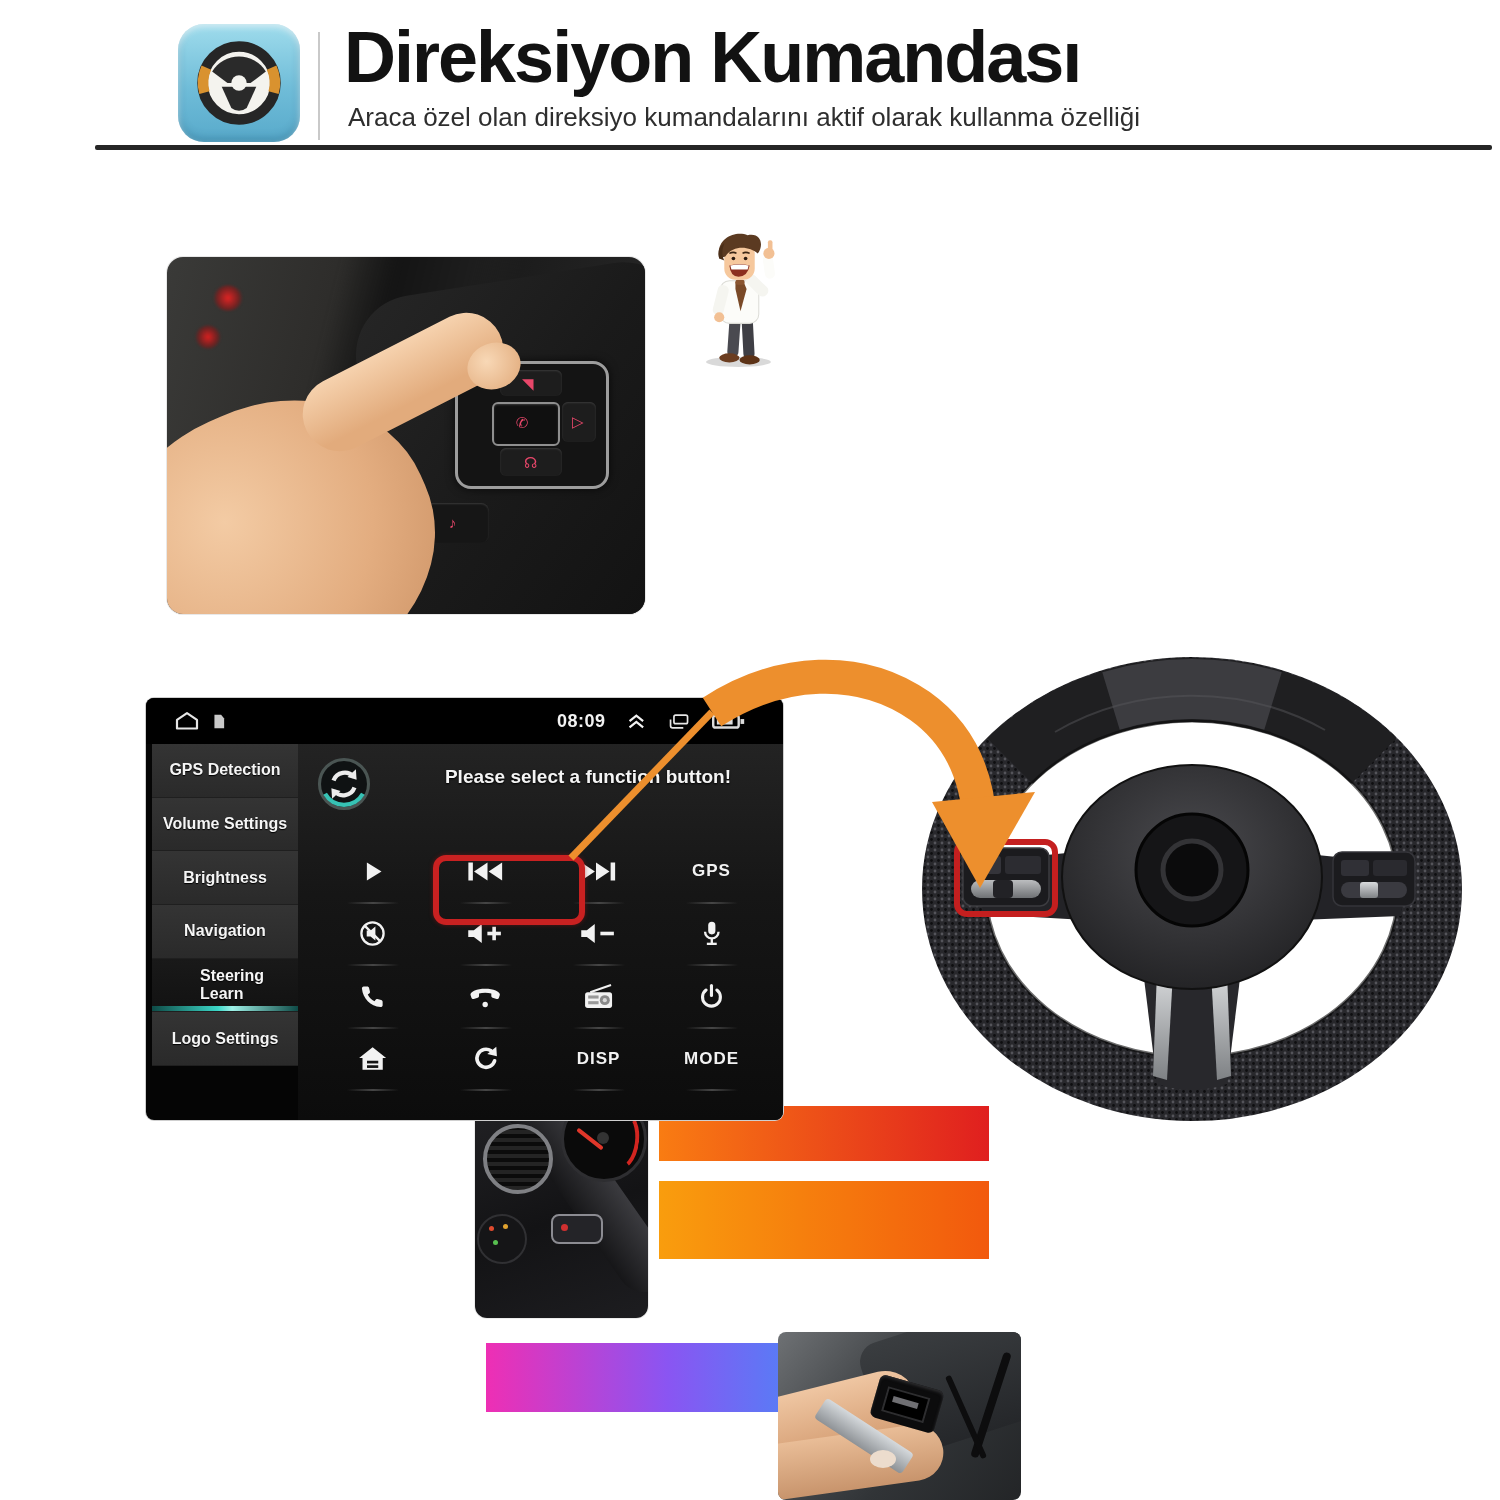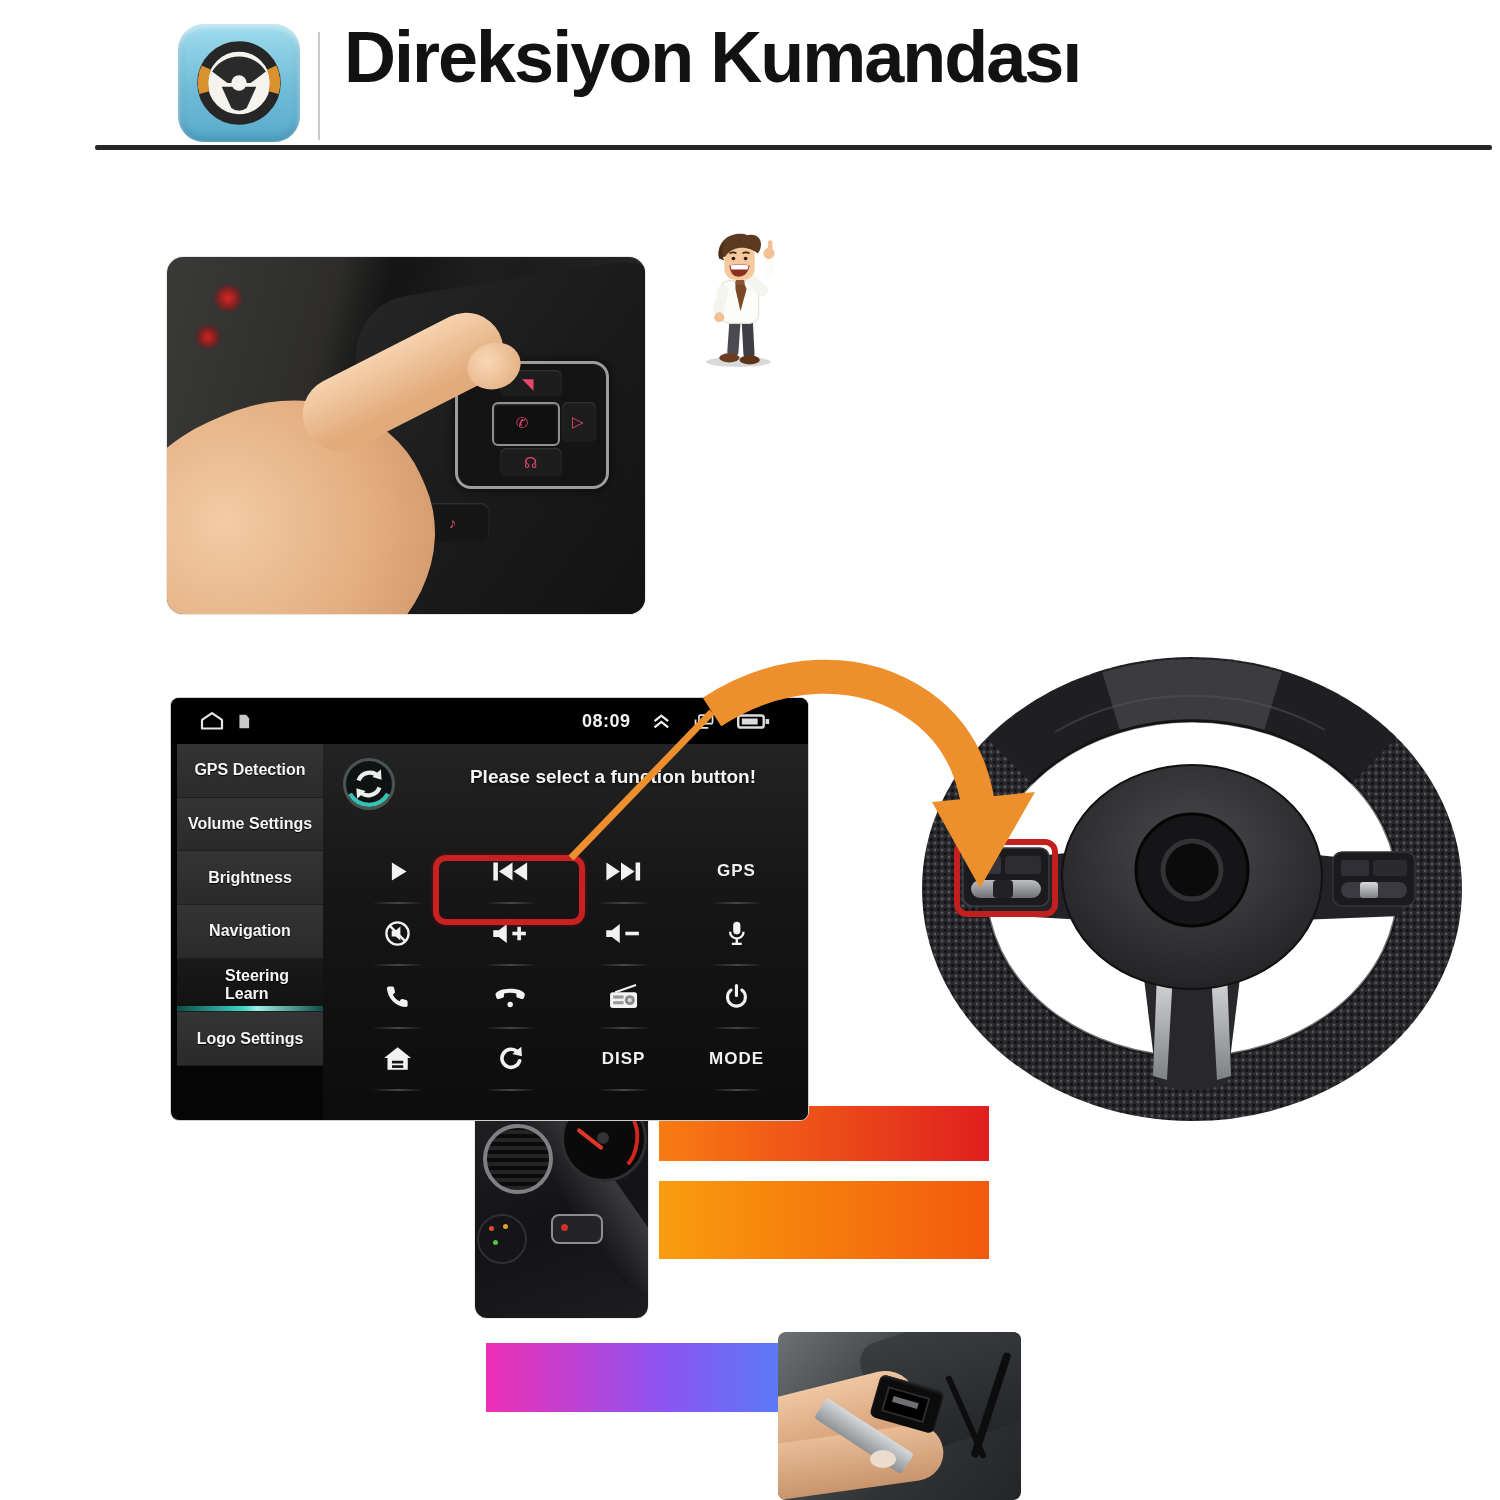--- a/index.html
+++ b/index.html
@@ -46,21 +46,21 @@
   .finger{left:128px;top:88px;width:216px;height:74px;border-radius:40px;transform:rotate(-27deg);
     background:linear-gradient(180deg,#f6d2ae 0%,#e2ab7c 80%);}
   .finger-tip{left:300px;top:86px;width:54px;height:46px;border-radius:50%;
     background:radial-gradient(circle at 40% 35%,#f8d8b6,#e0a878);transform:rotate(-20deg);}
 
   #mascot{left:690px;top:226px;width:98px;height:142px;}
   #intro-text{left:742px;top:360px;width:610px;font-size:27px;line-height:37px;
     font-weight:bold;color:#a63b3b;white-space:pre-line;}
 
   
-  #head-unit{left:171px;top:698px;width:637px;height:422px;background:#050505;border-radius:8px;
+  #head-unit{left:146px;top:698px;width:637px;height:422px;background:#050505;border-radius:8px;
     box-shadow:0 0 0 1px #cfcfcf;overflow:hidden;z-index:2;}
   #status-bar{position:absolute;left:0;top:0;width:100%;height:46px;background:#000;
     display:flex;align-items:center;}
   .sb-left{display:flex;align-items:center;gap:12px;margin-left:28px;}
   .sb-right{position:absolute;right:38px;display:flex;align-items:center;gap:22px;}
   #sb-time{color:#f2f2f2;font-size:18px;font-weight:bold;letter-spacing:.5px;}
   .sb-ico svg{height:17px;width:auto;display:block;}
   .sb-ico.big svg{height:20px;}
 
   #sidebar{position:absolute;left:6px;top:46px;width:146px;height:322px;background:#2f2f2f;
@@ -156,20 +156,21 @@
       <circle cx="50" cy="50" r="38" fill="#f4f3ee" stroke="#262626" stroke-width="11"></circle>
       <path d="M14 60 A 38 38 0 0 1 16 34" stroke="#d9922f" stroke-width="11" fill="none"></path>
       <path d="M86 60 A 38 38 0 0 0 84 34" stroke="#d9922f" stroke-width="11" fill="none"></path>
       <path d="M22 38 A 33 33 0 0 1 78 38 L 62 50 L 38 50 Z" fill="#2a2a2a"></path>
       <path d="M32 54 L68 54 L58 76 Q50 82 42 76 Z" fill="#2a2a2a"></path>
       <circle cx="50" cy="50" r="8" fill="#f4f3ee"></circle>
     </svg>
   </div>
   <div id="header-divider" class="abs"></div>
   <div id="page-title" class="abs">Direksiyon Kumandası</div>
+  <div id="page-subtitle" class="abs">Araca özel olan direksiyo kumandalarını aktif olarak kullanma özelliği</div>
   <div id="header-rule" class="abs"></div>
 
   <div id="hand-photo" class="abs">
     <div class="abs red-glow1"></div>
     <div class="abs red-glow2"></div>
     <div class="abs column-shade"></div>
     <div class="abs wheel-mass"></div>
     <div class="abs btn-panel">
       <div class="key k1">
           <span class="pink-mark" style="left:22px;top:6px;">◥</span>

